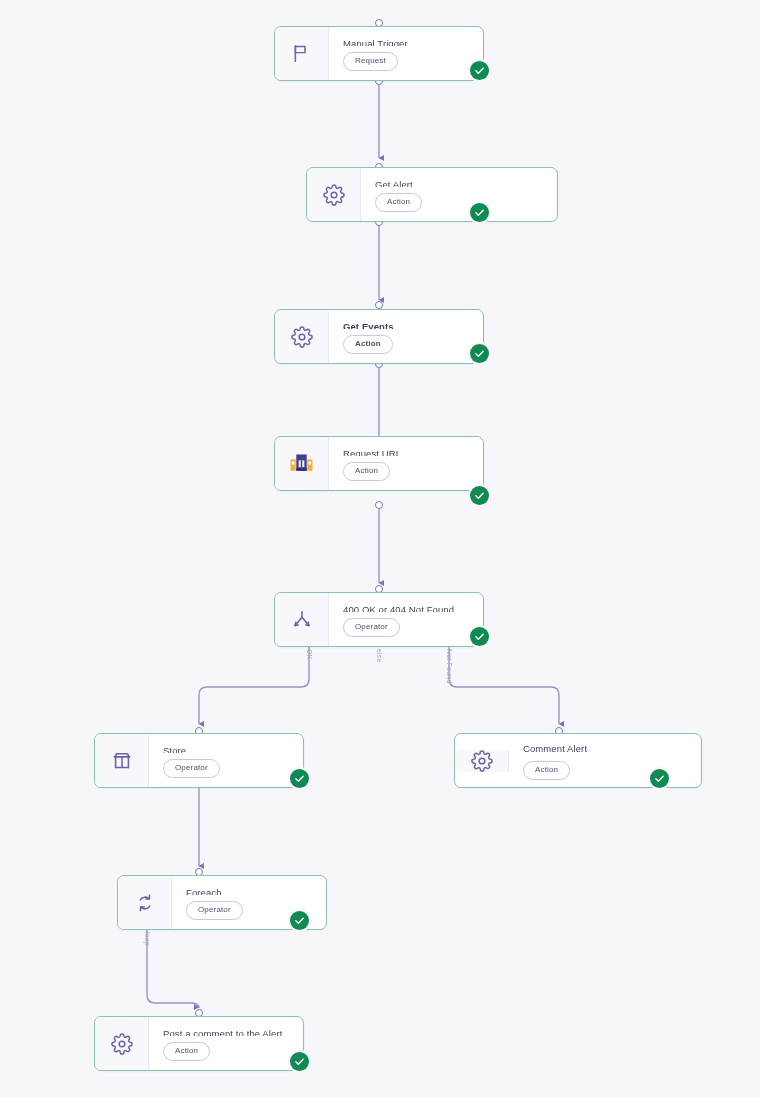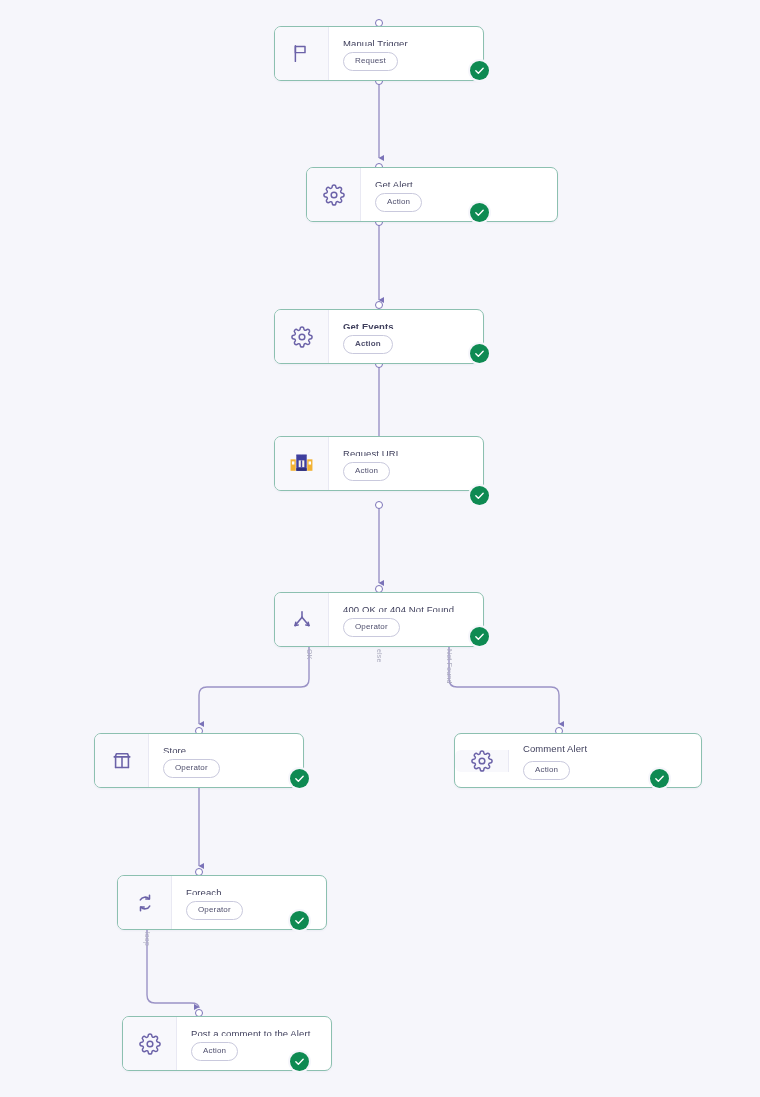--- a/index.html
+++ b/index.html
@@ -344,21 +344,21 @@
       <div class="node-title">Foreach</div>
       <div class="node-tag">Operator</div>
     </div>
   </div>
   <div class="status-badge" style="left:290px; top:911px;">
     <svg width="11" height="11" viewBox="0 0 24 24" fill="none" stroke="#ffffff" stroke-width="3" stroke-linecap="round" stroke-linejoin="round">
       <path d="M4 12.5l5.5 5.5L20 7"></path>
     </svg>
   </div>
 
-  <div class="node" style="left:94px; top:1016px; width:210px; height:55px;margin-left:28px;">
+  <div class="node" style="left:94px; top:1016px; width:210px; height:55px;">
     <div class="node-icon">
       <svg width="22" height="22" viewBox="0 0 24 24" fill="none" stroke="#6b62a8" stroke-width="1.6" stroke-linecap="round" stroke-linejoin="round">
         <circle cx="12" cy="12" r="3.1"></circle>
         <path d="M19.4 15a1.65 1.65 0 0 0 .33 1.82l.06.06a2 2 0 1 1-2.83 2.83l-.06-.06a1.65 1.65 0 0 0-1.82-.33 1.65 1.65 0 0 0-1 1.51V21a2 2 0 1 1-4 0v-.09A1.65 1.65 0 0 0 9 19.4a1.65 1.65 0 0 0-1.82.33l-.06.06a2 2 0 1 1-2.83-2.83l.06-.06a1.65 1.65 0 0 0 .33-1.82 1.65 1.65 0 0 0-1.51-1H3a2 2 0 1 1 0-4h.09A1.65 1.65 0 0 0 4.6 9a1.65 1.65 0 0 0-.33-1.82l-.06-.06a2 2 0 1 1 2.83-2.83l.06.06A1.65 1.65 0 0 0 9 4.6h.09A1.65 1.65 0 0 0 10 3.09V3a2 2 0 1 1 4 0v.09A1.65 1.65 0 0 0 15 4.6a1.65 1.65 0 0 0 1.82-.33l.06-.06a2 2 0 1 1 2.83 2.83l-.06.06A1.65 1.65 0 0 0 19.4 9v.09a1.65 1.65 0 0 0 1.51 1H21a2 2 0 1 1 0 4h-.09a1.65 1.65 0 0 0-1.51 1z"></path>
       </svg>
     </div>
     <div class="node-body">
       <div class="node-title">Post a comment to the Alert</div>
       <div class="node-tag">Action</div>
     </div>

